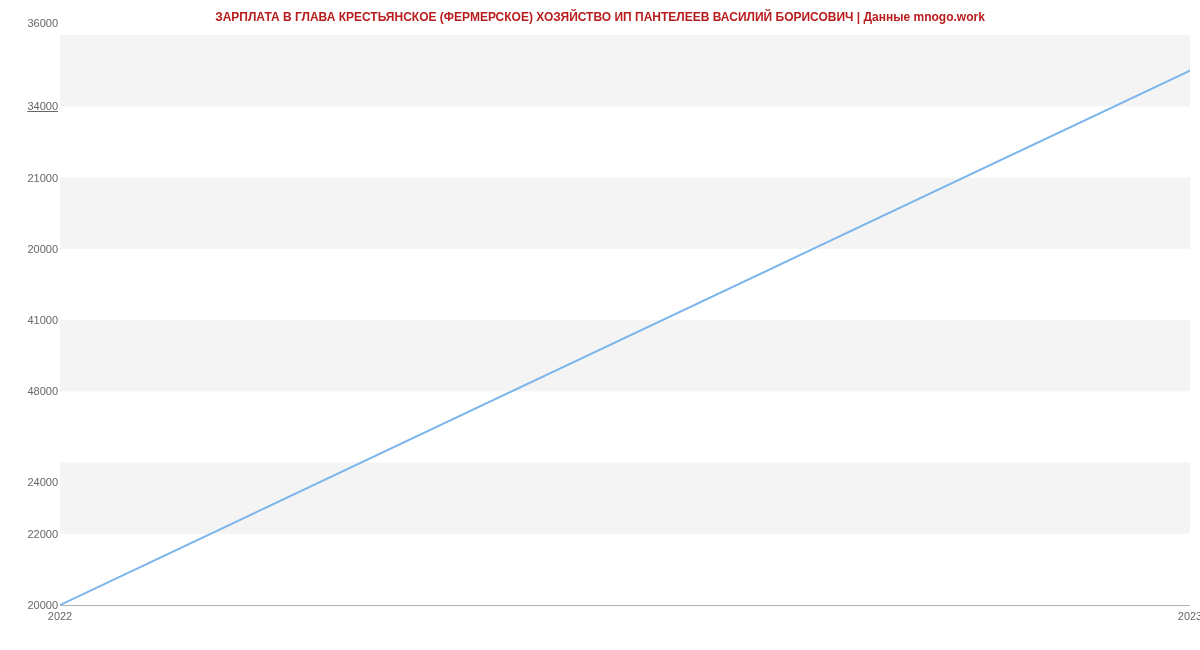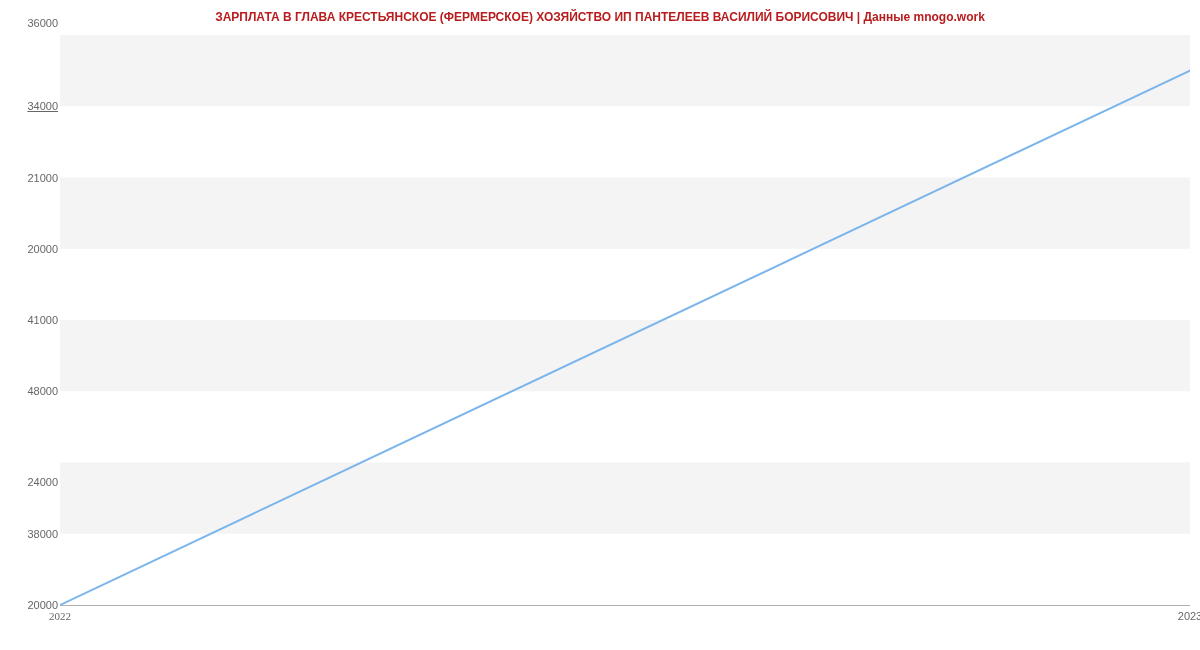--- a/index.html
+++ b/index.html
@@ -82,26 +82,26 @@
           <rect x="0" y="142.5" width="1130" height="71.25" class="band"></rect>
           <rect x="0" y="0" width="1130" height="71.25" class="band"></rect>
         </g>
       <g id="line-series">
           <polyline points="0,570 1130,35.625" class="series-line" stroke="#7cb5ec"></polyline>
         </g>
     </svg>
   </div>
   <div id="y-axis-labels">
       <div class="y-tick-label" style="top: 605px;">20000</div>
-      <div class="y-tick-label" style="top: 533.75px;">38000</div>
+      <div class="y-tick-label" style="top: 533.75px;">22000</div>
       <div class="y-tick-label" style="top: 462.5px; margin-top: 19px;">24000</div>
       <div class="y-tick-label" style="top: 391.25px;">48000</div>
       <div class="y-tick-label" style="top: 320px;">41000</div>
       <div class="y-tick-label" style="top: 248.75px;">20000</div>
       <div class="y-tick-label" style="top: 177.5px;">21000</div>
       <div class="y-tick-label" style="top: 106.25px; text-decoration: underline;">34000</div>
       <div class="y-tick-label" style="top: 23px;">36000</div>
     </div>
   <div id="x-axis-labels">
-      <div class="x-tick-label" style="left: 60px; font-family: Liberation Serif, serif;">2022</div>
+      <div class="x-tick-label" style="left: 60px;">2022</div>
       <div class="x-tick-label" style="left: 1190px;">2023</div>
     </div>
 </div>
 
 </body></html>

